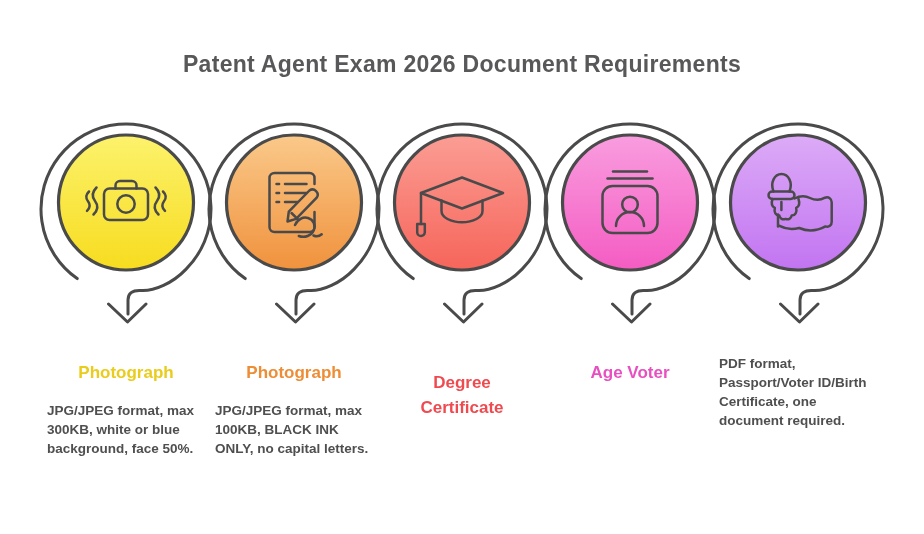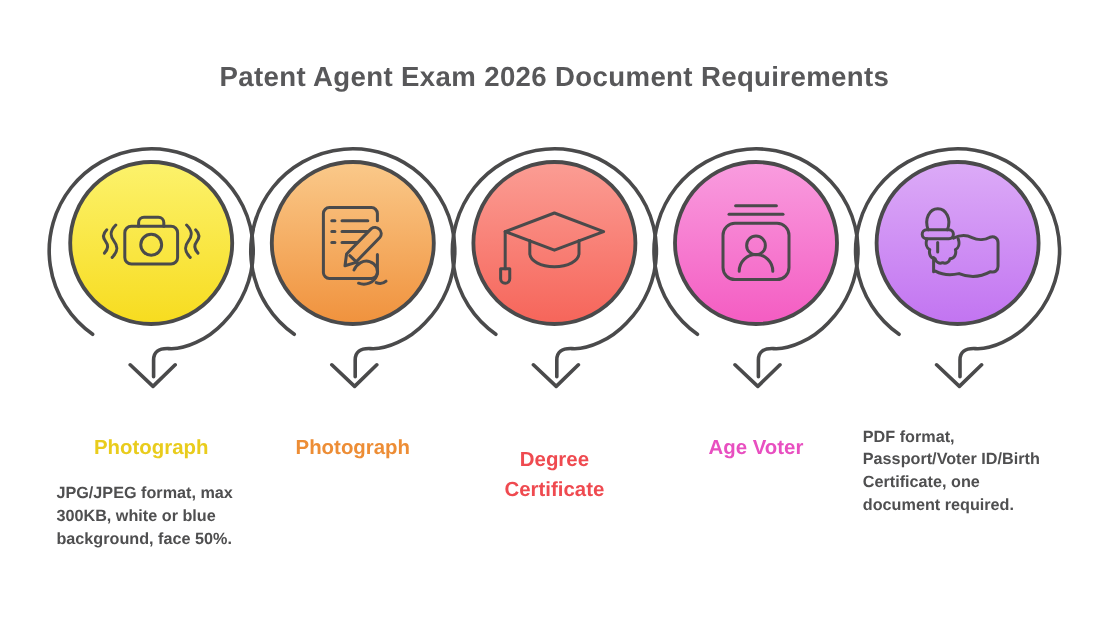--- a/index.html
+++ b/index.html
@@ -108,20 +108,21 @@
           <path d="M104.5 88 v15 a5 5 0 0 1 -5 5 h-35 a5 5 0 0 1 -5 -5 v-49 a5 5 0 0 1 5 -5 h35 a5 5 0 0 1 5 5 v6"></path>
           <path d="M66.5 60 h2.6 M66.5 69 h2.6 M66.5 78 h2.6"></path>
           <path d="M75 60 h21.5 M75 69 h21.5 M75 78 h12.5"></path>
           <path d="M77.5 97.5 l8.6 -2.6 20.6 -21.2 a5.2 5.2 0 0 0 -7.3 -7.2 L78.8 87.7 Z"></path>
           <path d="M81.5 89 l6.5 6.3"></path>
           <path d="M85 101 c2.5 -5.5 8 -8.5 13 -7 c5.5 1.7 8 7.2 5.8 12.2 c-2.4 5.5 -9 8 -15 5.8"></path>
           <path d="M103.5 111.5 c2.8 1.2 6 0.7 8.2 -1.2"></path>
         </g>
       </svg>
       <h3 class="heading">Photograph</h3>
+      <p class="desc">JPG/JPEG format, max 100KB, BLACK INK ONLY, no capital letters.</p>
     </div>
 
     <div class="item" style="--accent: #EF4A50;">
       <svg class="badge" width="168" height="215" viewBox="0 0 168 215">
         <defs>
           <linearGradient id="g2" x1="0" y1="0" x2="0" y2="1">
             <stop offset="0" stop-color="#FB9D94"></stop>
               <stop offset="1" stop-color="#F6655A"></stop>
           </linearGradient>
         </defs>

